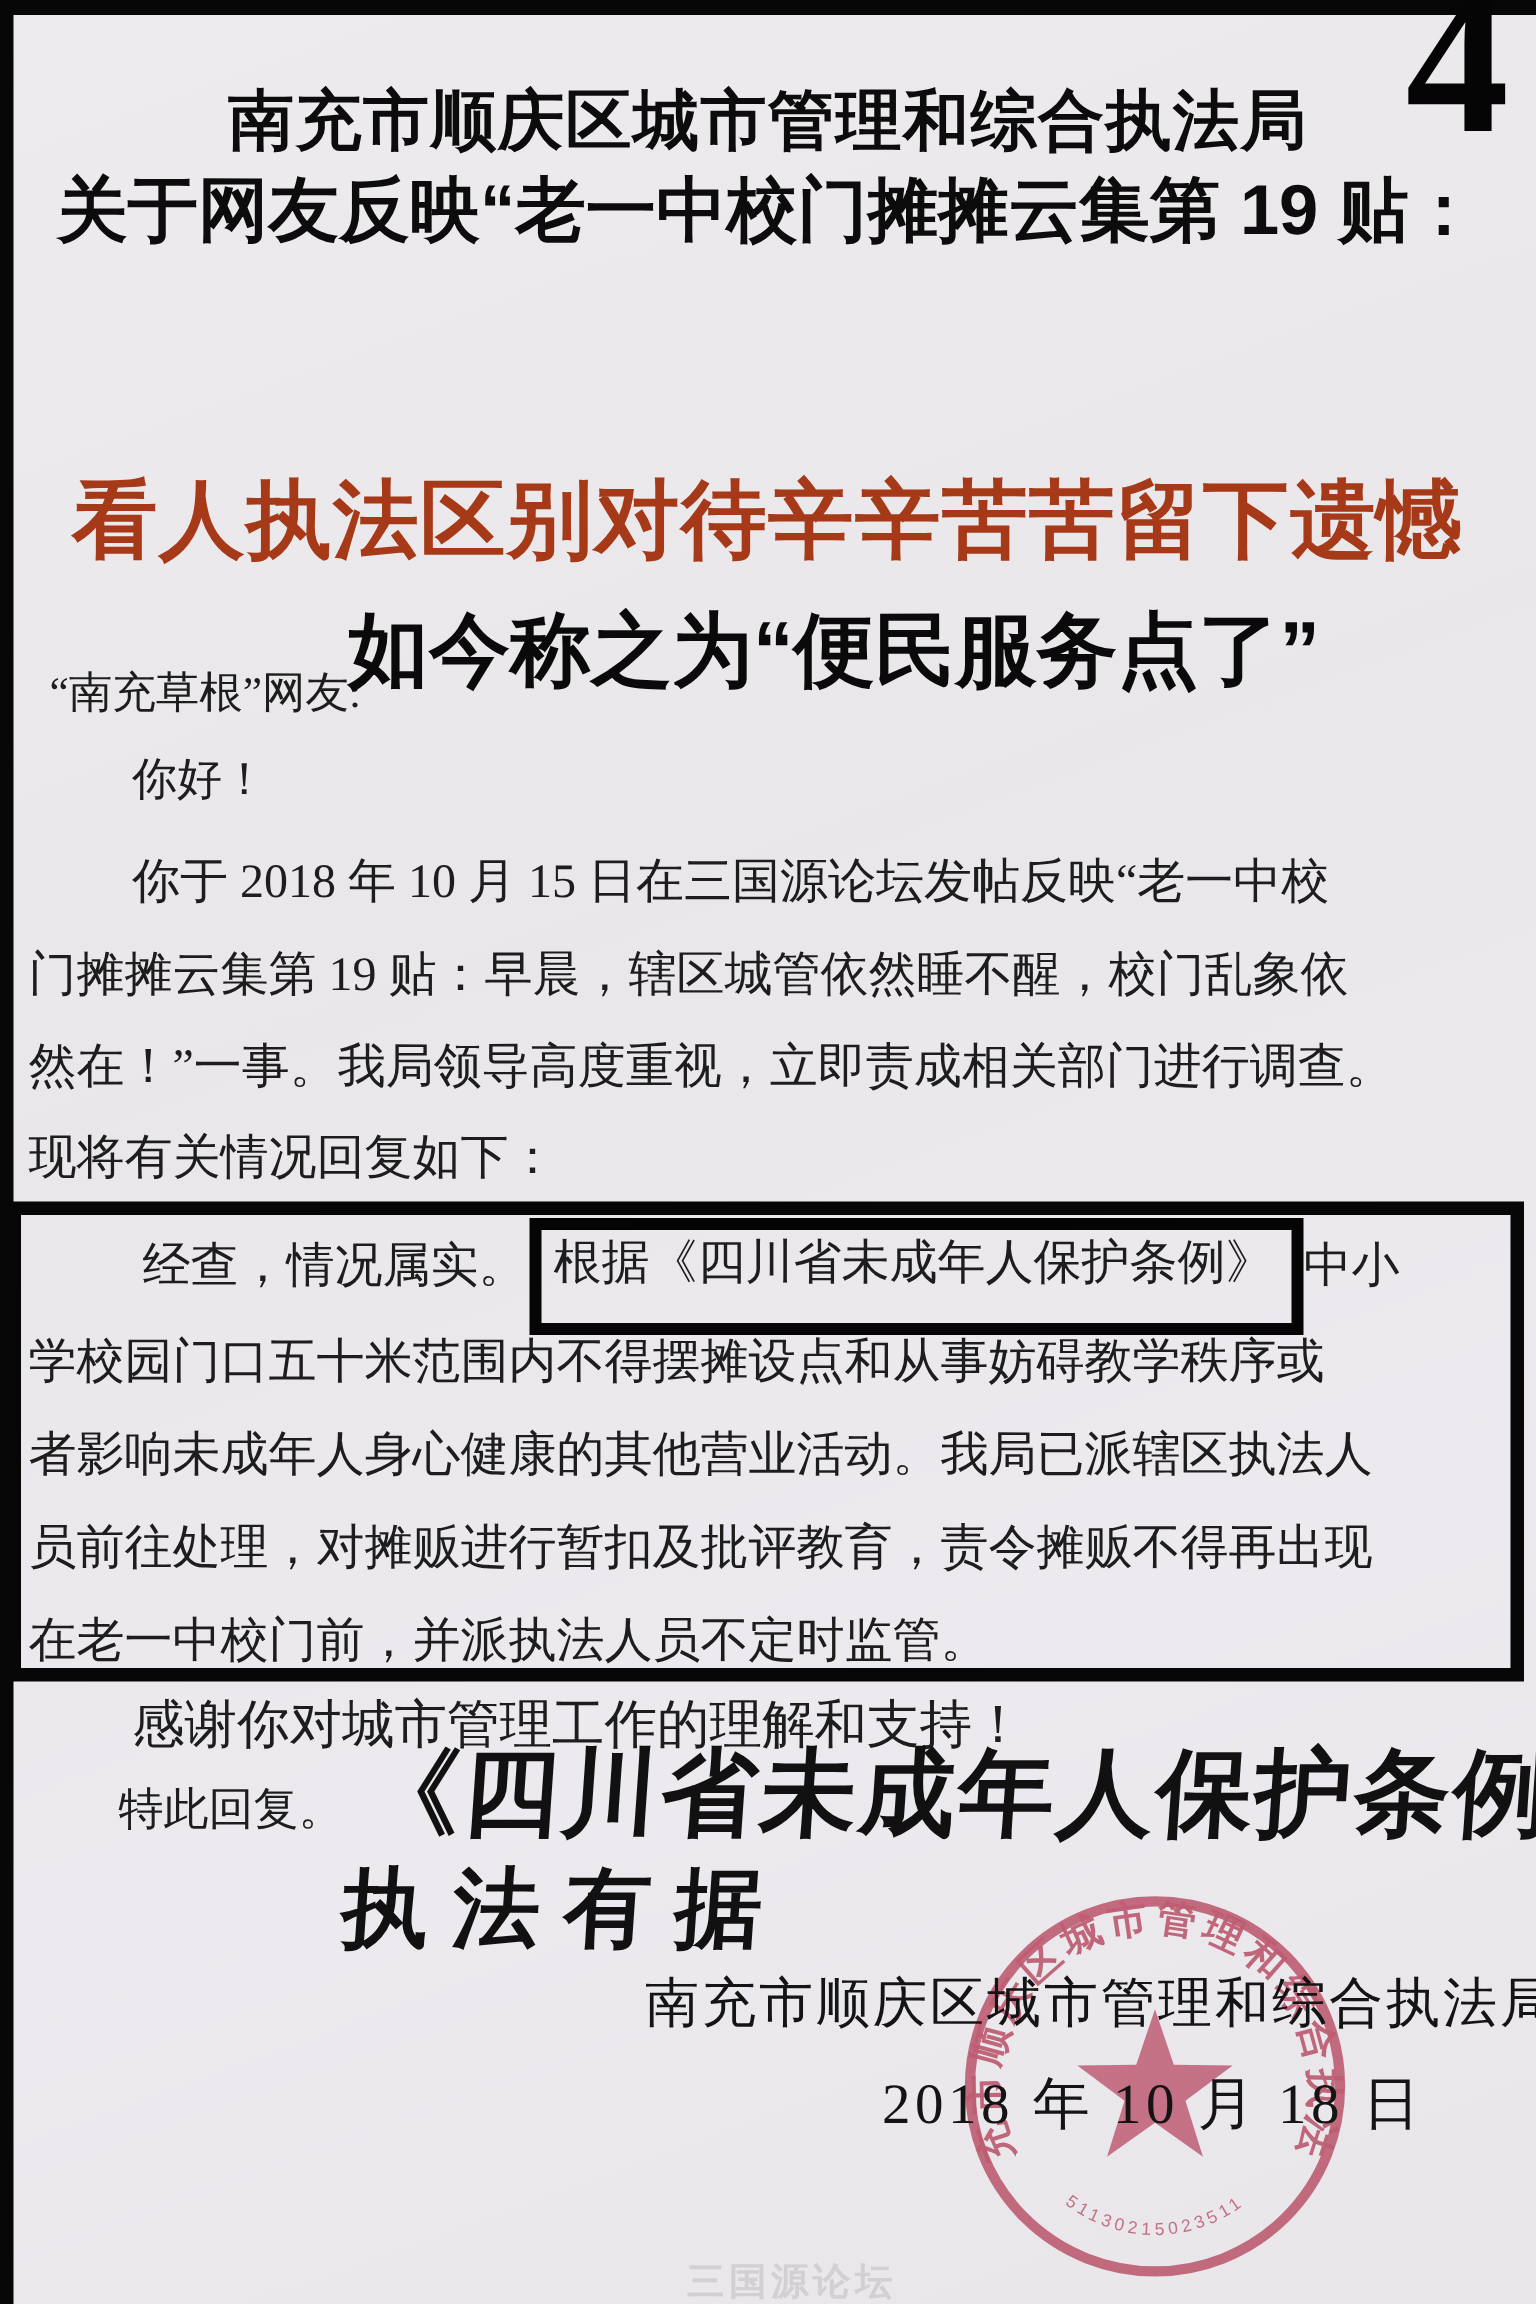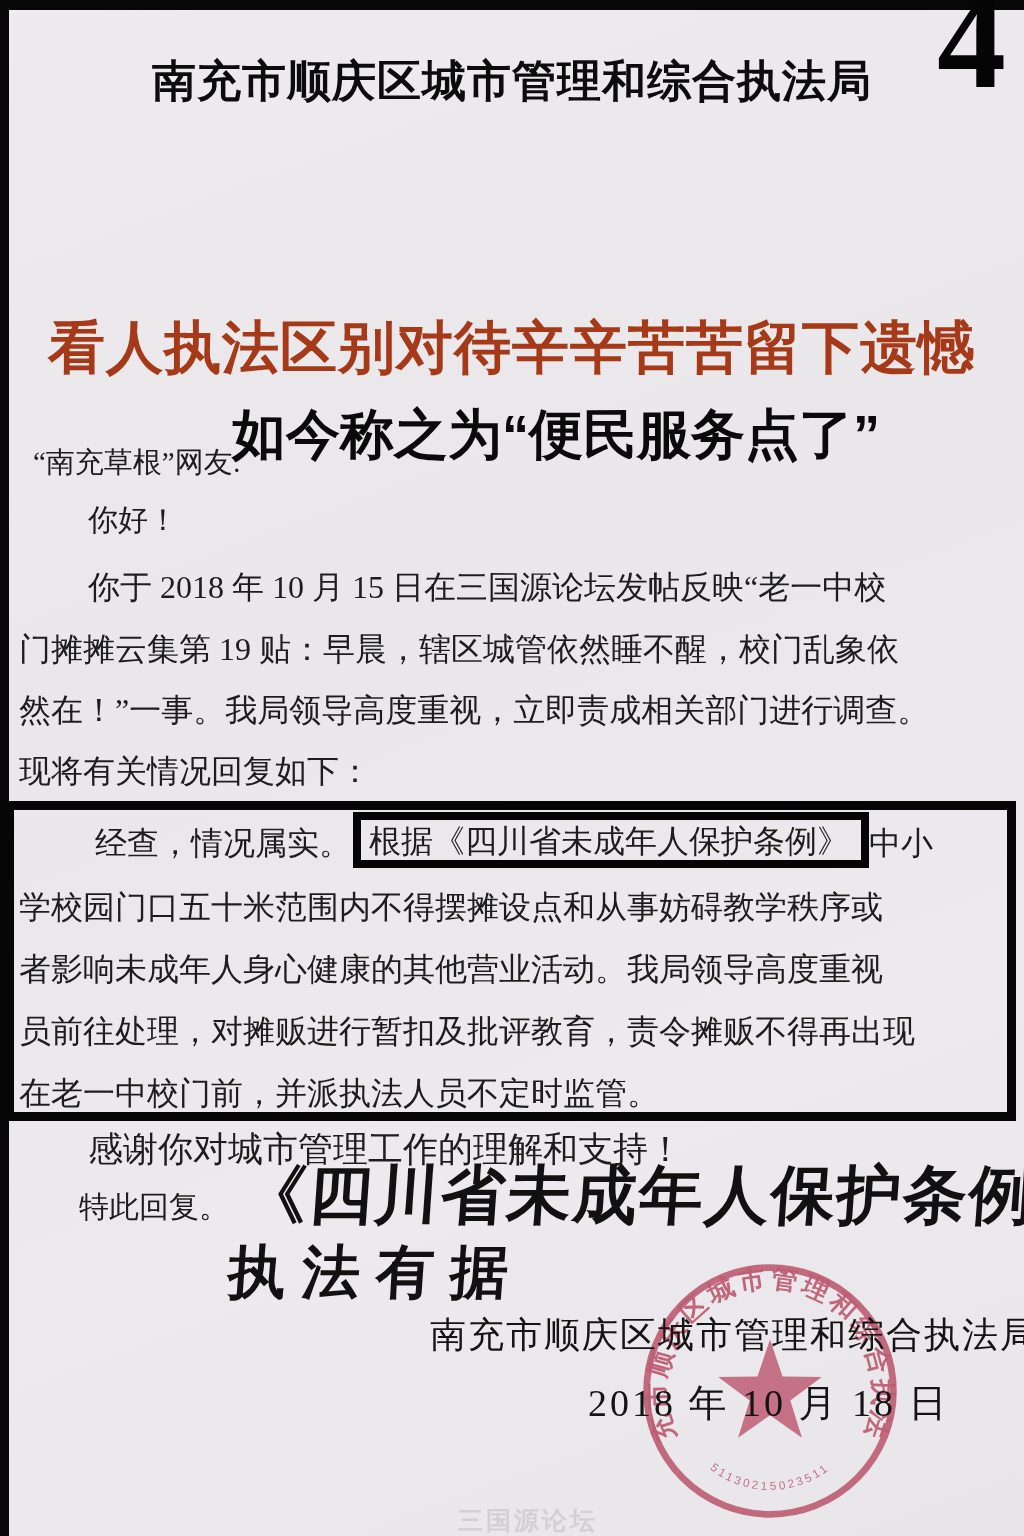--- a/index.html
+++ b/index.html
@@ -39,21 +39,21 @@
   #salutation{left:33px;top:443px;font-size:29px;text-align:right;}
   #greeting{left:88px;top:501px;font-size:30px;}
   #p1l1{left:88px;top:568px;}
   #p1l2{left:19px;top:630px;}
   #p1l3{left:19px;top:691px;}
   #p1l4{left:19px;top:752px;}
   
   #outer-box{left:5px;top:801px;width:1011px;height:320px;border:9px solid #060606;box-sizing:border-box;z-index:1;}
   #bxl1{left:95px;top:824px;}
   #law-highlight{
-    display:inline-block;border:8px solid #050505;padding:2px 12px 0 8px;
+    display:inline-block;border:8px solid #050505;padding:2px 12px 22px 8px;
     margin:-12px 0 -14px 2px;vertical-align:baseline;position:relative;top:-2px;
   }
   #bxl2{left:19px;top:888px;}
   #bxl3{left:19px;top:950px;}
   #bxl4{left:19px;top:1012px;}
   #bxl5{left:19px;top:1074px;}
   #thanks{left:88px;top:1131px;font-size:35px;text-align:center;}
   #closing{left:79px;top:1188px;font-size:30px;}
   
   .calligraphy{
@@ -75,38 +75,39 @@
 </head>
 <body>
 
 <div class="abs bar" id="top-bar"></div>
 <div class="abs bar" id="left-bar"></div>
 
 <div class="abs" id="page-num">4</div>
 
 <div class="abs" id="title">
   <div class="t1">南充市顺庆区城市管理和综合执法局</div>
+  <div class="t2">关于网友反映“老一中校门摊摊云集第 19 贴：</div>
 </div>
 
 <div class="abs" id="red-headline">看人执法区别对待辛辛苦苦留下遗憾</div>
 <div class="abs" id="black-headline">如今称之为“便民服务点了”</div>
 
 <div class="abs body-line" id="salutation">“南充草根”网友:</div>
 <div class="abs body-line" id="greeting">你好！</div>
 <div class="abs body-line" id="p1l1">你于 2018 年 10 月 15 日在三国源论坛发帖反映“老一中校</div>
 <div class="abs body-line" id="p1l2">门摊摊云集第 19 贴：早晨，辖区城管依然睡不醒，校门乱象依</div>
 <div class="abs body-line" id="p1l3">然在！”一事。我局领导高度重视，立即责成相关部门进行调查。</div>
 <div class="abs body-line" id="p1l4">现将有关情况回复如下：</div>
 
 <div class="abs" id="outer-box"></div>
 <div class="abs body-line" id="bxl1">
   <span>经查，情况属实。</span><span id="law-highlight"><span>根据《四川省未成年人保护条例》</span></span><span>中小</span>
 </div>
 <div class="abs body-line" id="bxl2">学校园门口五十米范围内不得摆摊设点和从事妨碍教学秩序或</div>
-<div class="abs body-line" id="bxl3">者影响未成年人身心健康的其他营业活动。我局领导高度重视</div>
+<div class="abs body-line" id="bxl3">者影响未成年人身心健康的其他营业活动。我局已派辖区执法人</div>
 <div class="abs body-line" id="bxl4">员前往处理，对摊贩进行暂扣及批评教育，责令摊贩不得再出现</div>
 <div class="abs body-line" id="bxl5">在老一中校门前，并派执法人员不定时监管。</div>
 
 <div class="abs body-line" id="thanks">感谢你对城市管理工作的理解和支持！</div>
 <div class="abs body-line" id="closing">特此回复。</div>
 
 <div class="abs calligraphy" id="callig1">《四川省未成年人保护条例》</div>
 <div class="abs calligraphy" id="callig2">执法有据</div>
 
 <div class="abs body-line" id="signature">南充市顺庆区城市管理和综合执法局</div>

